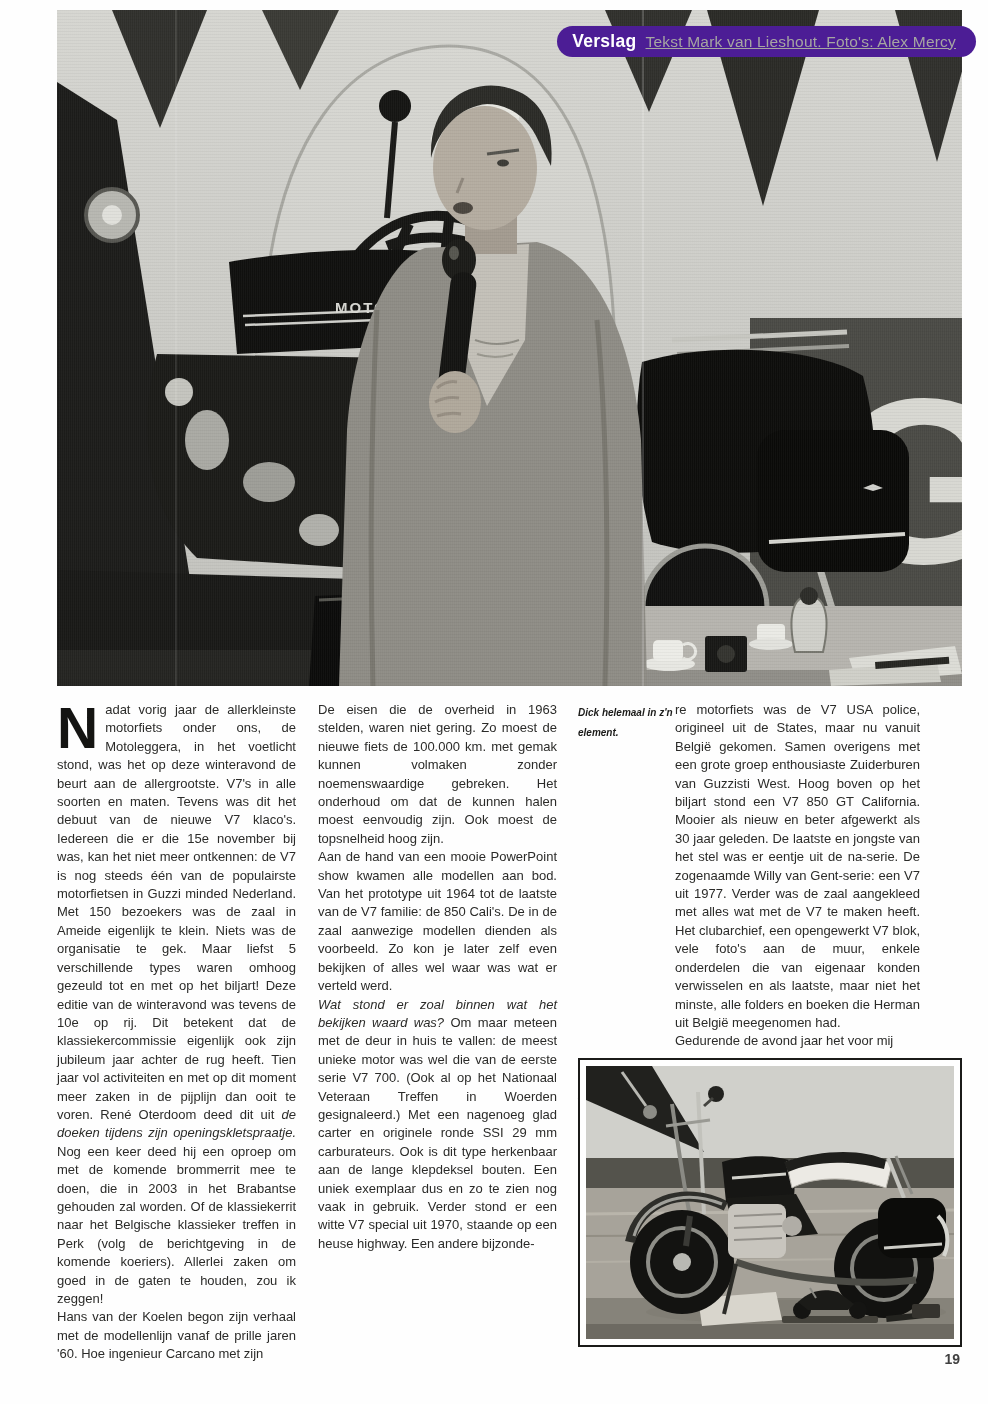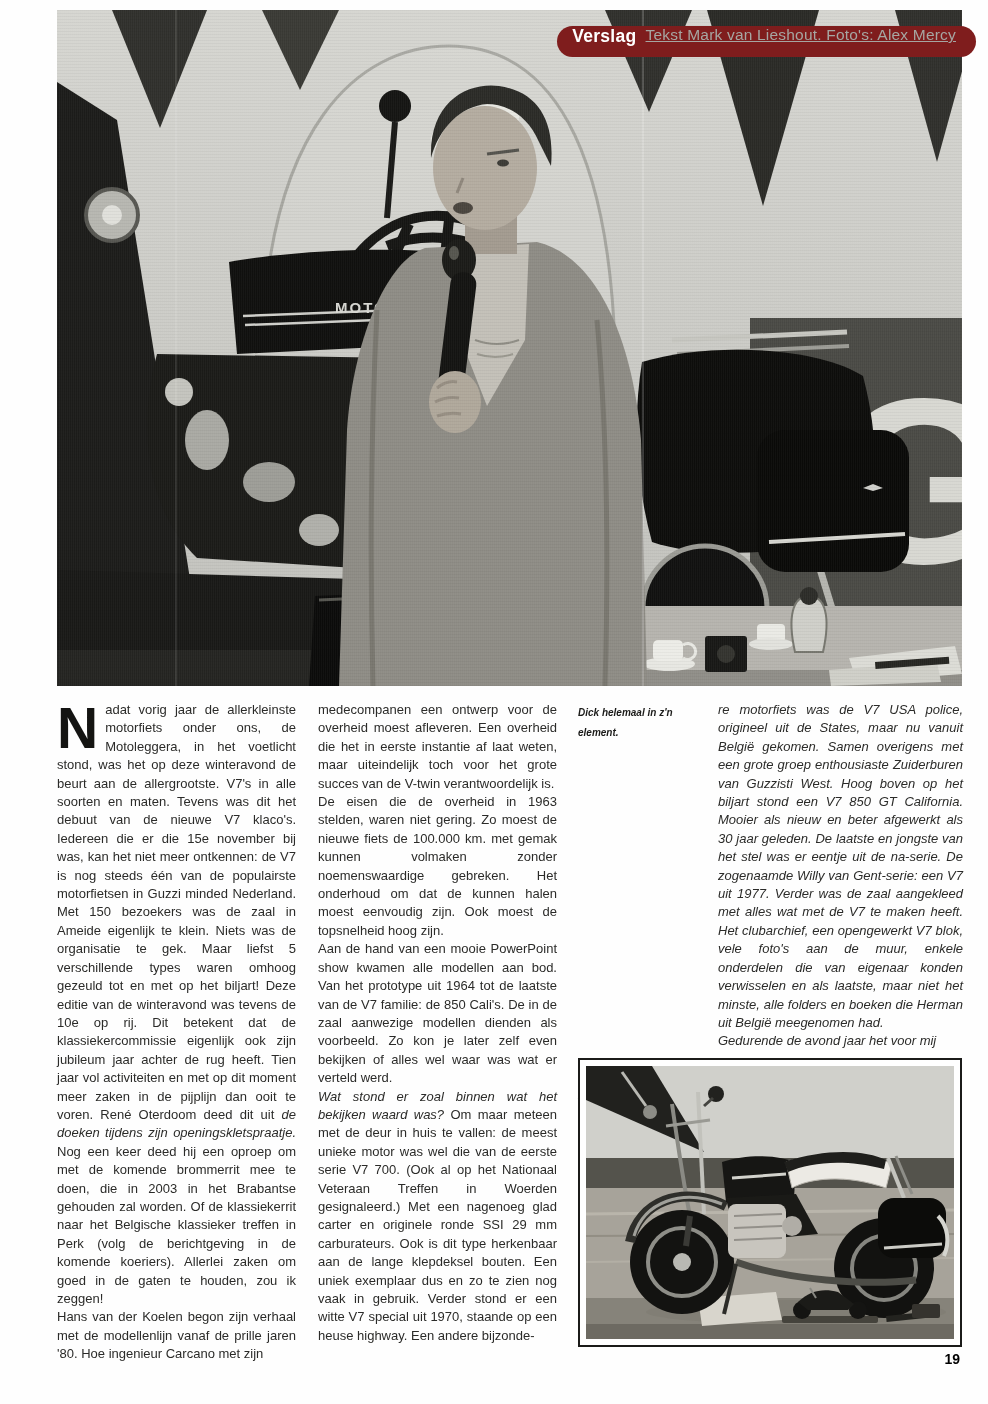--- a/index.html
+++ b/index.html
@@ -6,51 +6,51 @@
   .page{position:relative;width:988px;height:1404px;background:#fefefe;margin:0 auto;
         font-family:"Liberation Sans", sans-serif;color:#262624;overflow:hidden;}
 
   
   .main-photo{position:absolute;left:57px;top:10px;width:905px;height:676px;margin:0;padding:0;}
   .main-photo svg{display:block;}
   .photo-grain{position:absolute;inset:0;pointer-events:none;
      background:repeating-linear-gradient(0deg, rgba(0,0,0,0.035) 0 1px, transparent 1px 3px),
                 repeating-linear-gradient(90deg, rgba(255,255,255,0.03) 0 1px, transparent 1px 2px);}
 
-  .badge-bar{position:absolute;top:16px;right:-14px;height:31px;display:flex;
-     gap:9px;background:#7f1d1d;border-radius:17px;padding:0 20px 0 15px;white-space:nowrap;}
+  .badge-bar{position:absolute;top:16px;right:-14px;height:31px;display:flex;align-items:center;
+     gap:9px;background:#4c1d95;border-radius:17px;padding:0 20px 0 15px;white-space:nowrap;}
   .badge-label{color:#fff;font-weight:700;font-size:17.5px;letter-spacing:.3px;}
   .badge-byline{color:#a6a6a2;font-size:15.5px;letter-spacing:.2px;text-decoration:underline;}
 
   .title{position:absolute;top:50px;right:-2px;margin:0;text-align:right;color:#161614;
      font-weight:700;font-size:82px;line-height:91px;letter-spacing:-4px;word-spacing:-13px;}
   .title .title-line{display:block;}
 
   
   .col{position:absolute;font-size:13px;line-height:18.4px;text-align:justify;color:#2b2b29;}
   .col1{left:57px;top:701px;width:239px;}
   .col2{left:318px;top:701px;width:239px;}
-  .col3{left:718px;top:701px;width:245px;font-style:italic;}
+  .col3{left:675px;top:701px;width:245px;}
   .para{margin:0;}
   .gap{}
   .para em{font-style:italic;}
   .dropcap{float:left;font-size:57px;line-height:51px;font-weight:700;color:#141412;
      padding:2px 7px 1px 0;}
 
   .caption{position:absolute;width:132px;font-style:italic;font-weight:700;
      font-size:10px;line-height:20px;color:#1c1c1a;}
   .caption1{left:578px;top:703px;}
   .caption2{left:578px;top:1066px;}
 
   
   .inset-photo{position:absolute;left:578px;top:1058px;margin:0;padding:6px;background:#fff;
      border:2px solid #1b1b19;}
   .inset-photo svg{display:block;}
 
-  .page-number{position:absolute;right:28px;top:1351px;font-size:14px;font-weight:700;color:#000000;}
+  .page-number{position:absolute;right:28px;top:1351px;font-size:14px;font-weight:700;color:#404040;}
 </style>
 </head>
 <body>
 
 <div class="page">
 
   <figure class="main-photo">
     <svg viewBox="0 0 905 676" width="905" height="676">
       <defs>
         <linearGradient id="wallG" x1="0" y1="0" x2="0" y2="1">
@@ -164,25 +164,24 @@
       <span class="badge-label">Verslag</span>
       <span class="badge-byline">Tekst Mark van Lieshout. Foto's: Alex Mercy</span>
     </div>
 
     <h1 class="title">
     </h1>
   </figure>
 
   <section class="col col1">
     <p class="para"><span class="dropcap">N</span><span>adat vorig jaar de allerkleinste motorfiets onder ons, de Motoleggera, in het voetlicht stond, was het op deze winteravond de beurt aan de allergrootste. V7's in alle soorten en maten. Tevens was dit het debuut van de nieuwe V7 klaco's. Iedereen die er die 15e november bij was, kan het niet meer ontkennen: de V7 is nog steeds één van de populairste motorfietsen in Guzzi minded Nederland. Met 150 bezoekers was de zaal in Ameide eigenlijk te klein. Niets was de organisatie te gek. Maar liefst 5 verschillende types waren omhoog gezeuld tot en met op het biljart! Deze editie van de winteravond was tevens de 10e op rij. Dit betekent dat de klassiekercommissie eigenlijk ook zijn jubileum jaar achter de rug heeft. Tien jaar vol activiteiten en met op dit moment meer zaken in de pijplijn dan ooit te voren. René Oterdoom deed dit uit </span><em>de doeken tijdens zijn openingskletspraatje.</em><span> Nog een keer deed hij een oproep om met de komende brommerrit mee te doen, die in 2003 in het Brabantse gehouden zal worden. Of de klassiekerrit naar het Belgische klassieker treffen in Perk (volg de berichtgeving in de komende koeriers). Allerlei zaken om goed in de gaten te houden, zou ik zeggen!</span></p>
-    <p class="para gap">Hans van der Koelen begon zijn verhaal met de modellenlijn vanaf de prille jaren '80. Hoe ingenieur Carcano met zijn</p>
+    <p class="para gap">Hans van der Koelen begon zijn verhaal met de modellenlijn vanaf de prille jaren '60. Hoe ingenieur Carcano met zijn</p>
   </section>
 
   <section class="col col2">
-    <p class="para">medecompanen een ontwerp voor de overheid moest afleveren. Een overheid die het in eerste instantie af laat weten, maar uiteindelijk toch voor het grote succes van de V-twin verantwoordelijk is.</p>
     <p class="para">De eisen die de overheid in 1963 stelden, waren niet gering. Zo moest de nieuwe fiets de 100.000 km. met gemak kunnen volmaken zonder noemenswaardige gebreken. Het onderhoud om dat de kunnen halen moest eenvoudig zijn. Ook moest de topsnelheid hoog zijn.</p>
     <p class="para gap">Aan de hand van een mooie PowerPoint show kwamen alle modellen aan bod. Van het prototype uit 1964 tot de laatste van de V7 familie: de 850 Cali's. De in de zaal aanwezige modellen dienden als voorbeeld. Zo kon je later zelf even bekijken of alles wel waar was wat er verteld werd.</p>
     <p class="para gap"><em>Wat stond er zoal binnen wat het bekijken waard was?</em><span> Om maar meteen met de deur in huis te vallen: de meest unieke motor was wel die van de eerste serie V7 700. (Ook al op het Nationaal Veteraan Treffen in Woerden gesignaleerd.) Met een nagenoeg glad carter en originele ronde SSI 29 mm carburateurs. Ook is dit type herkenbaar aan de lange klepdeksel bouten. Een uniek exemplaar dus en zo te zien nog vaak in gebruik. Verder stond er een witte V7 special uit 1970, staande op een heuse highway. Een andere bijzonde-</span></p>
   </section>
 
   <aside class="caption caption1">Dick helemaal in z'n element.</aside>
   <aside class="caption caption2">De grote en de kleine van Alex.</aside>
 
   <section class="col col3">
     <p class="para">re motorfiets was de V7 USA police, origineel uit de States, maar nu vanuit België gekomen. Samen overigens met een grote groep enthousiaste Zuiderburen van Guzzisti West. Hoog boven op het biljart stond een V7 850 GT California. Mooier als nieuw en beter afgewerkt als 30 jaar geleden. De laatste en jongste van het stel was er eentje uit de na-serie. De zogenaamde Willy van Gent-serie: een V7 uit 1977. Verder was de zaal aangekleed met alles wat met de V7 te maken heeft. Het clubarchief, een opengewerkt V7 blok, vele foto's aan de muur, enkele onderdelen die van eigenaar konden verwisselen en als laatste, maar niet het minste, alle folders en boeken die Herman uit België meegenomen had.</p>

